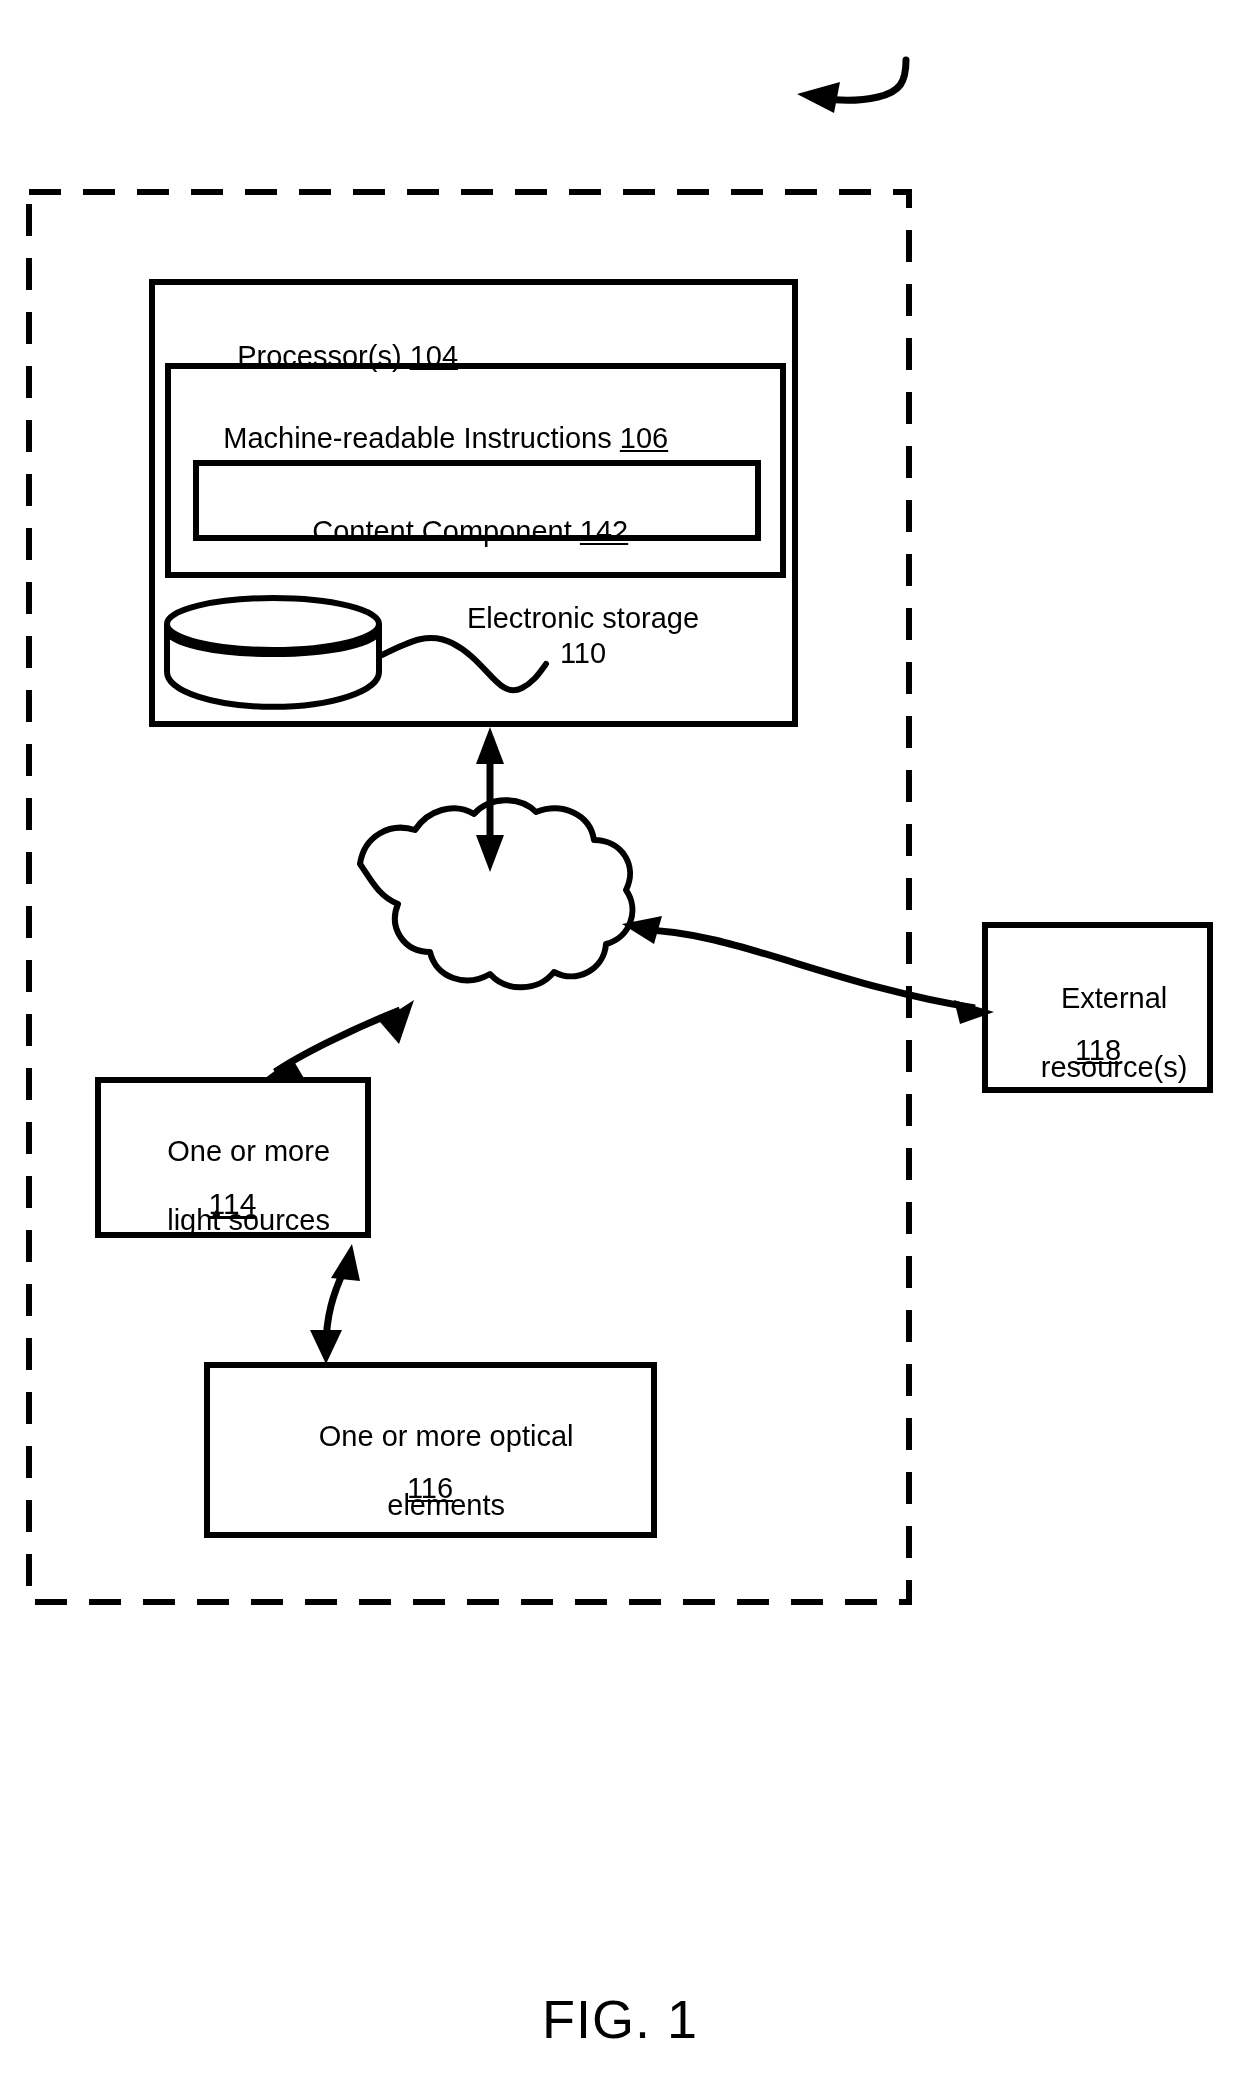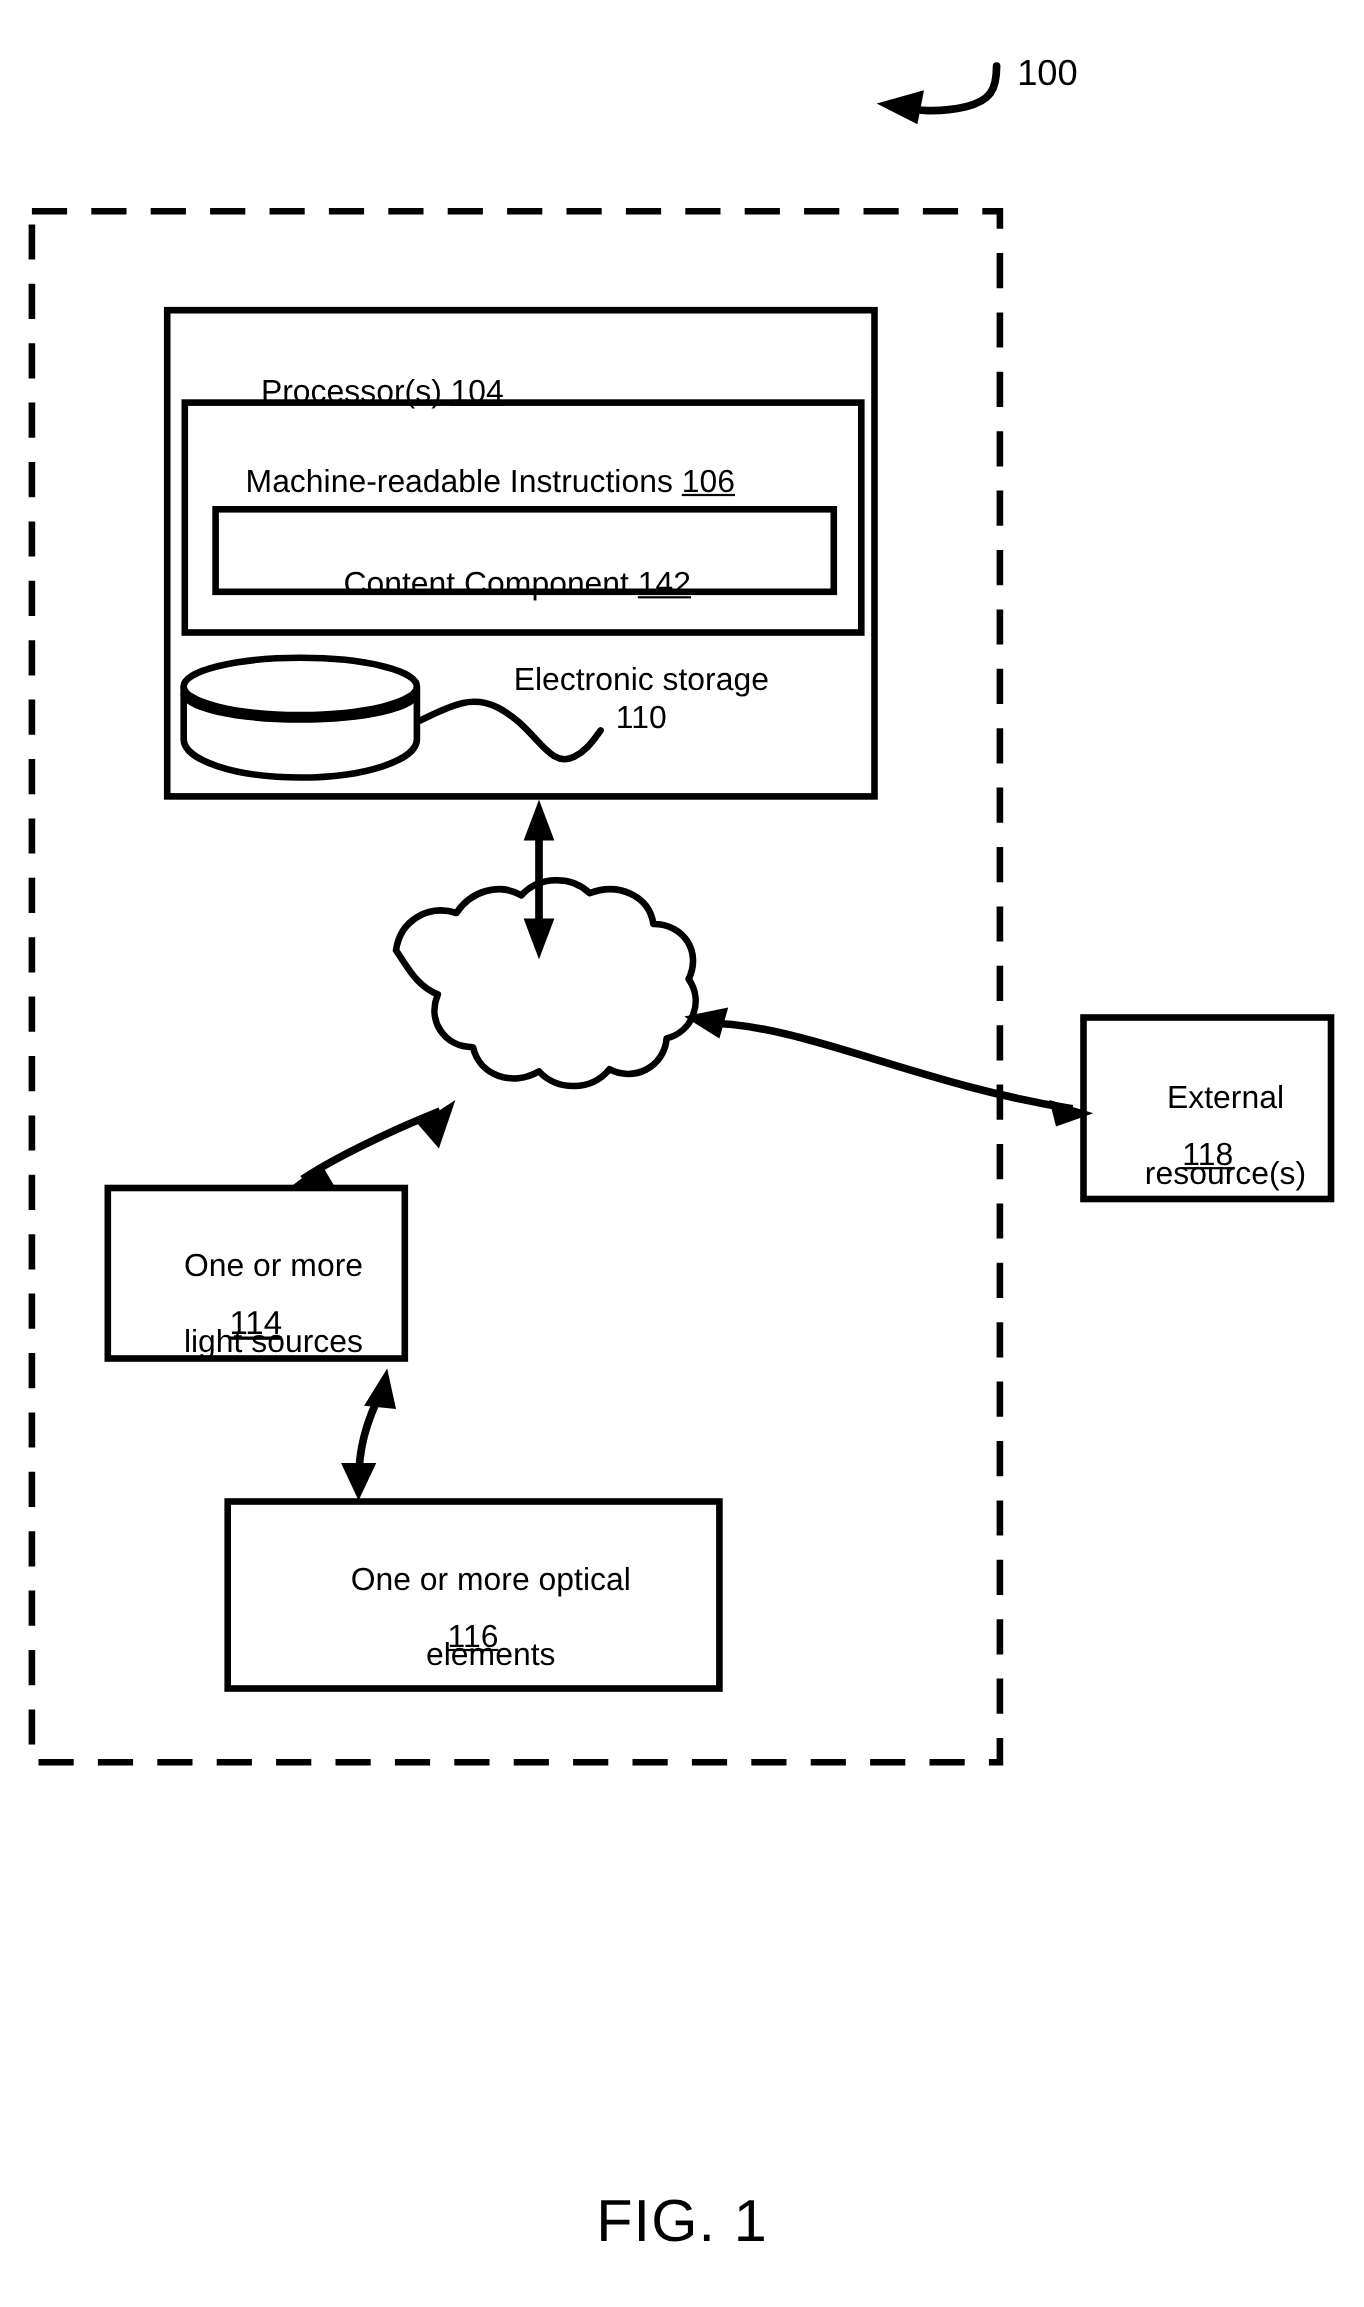--- a/index.html
+++ b/index.html
@@ -122,23 +122,20 @@
       <polygon points="326,1364 310,1330 342,1330" fill="#000"></polygon>
     </g>
 
     <g>
       <path d="M 906 60 C 906 82 900 92 878 97 C 852 103 832 100 820 98" fill="none" stroke="#000" stroke-width="7" stroke-linecap="round"></path>
       <polygon points="797,94 840,82 834,113" fill="#000"></polygon>
     </g>
 
   </svg>
 
-  <div class="lbl" id="label-100">
-    <span>100</span>
-  </div>
 
 
   <div class="lbl" id="label-processor">
     <span>Processor(s)</span>&nbsp;<span class="u">104</span>
   </div>
 
   <div class="lbl" id="label-mri">
     <span>Machine-readable Instructions</span>&nbsp;<span class="u">106</span>
   </div>
 

